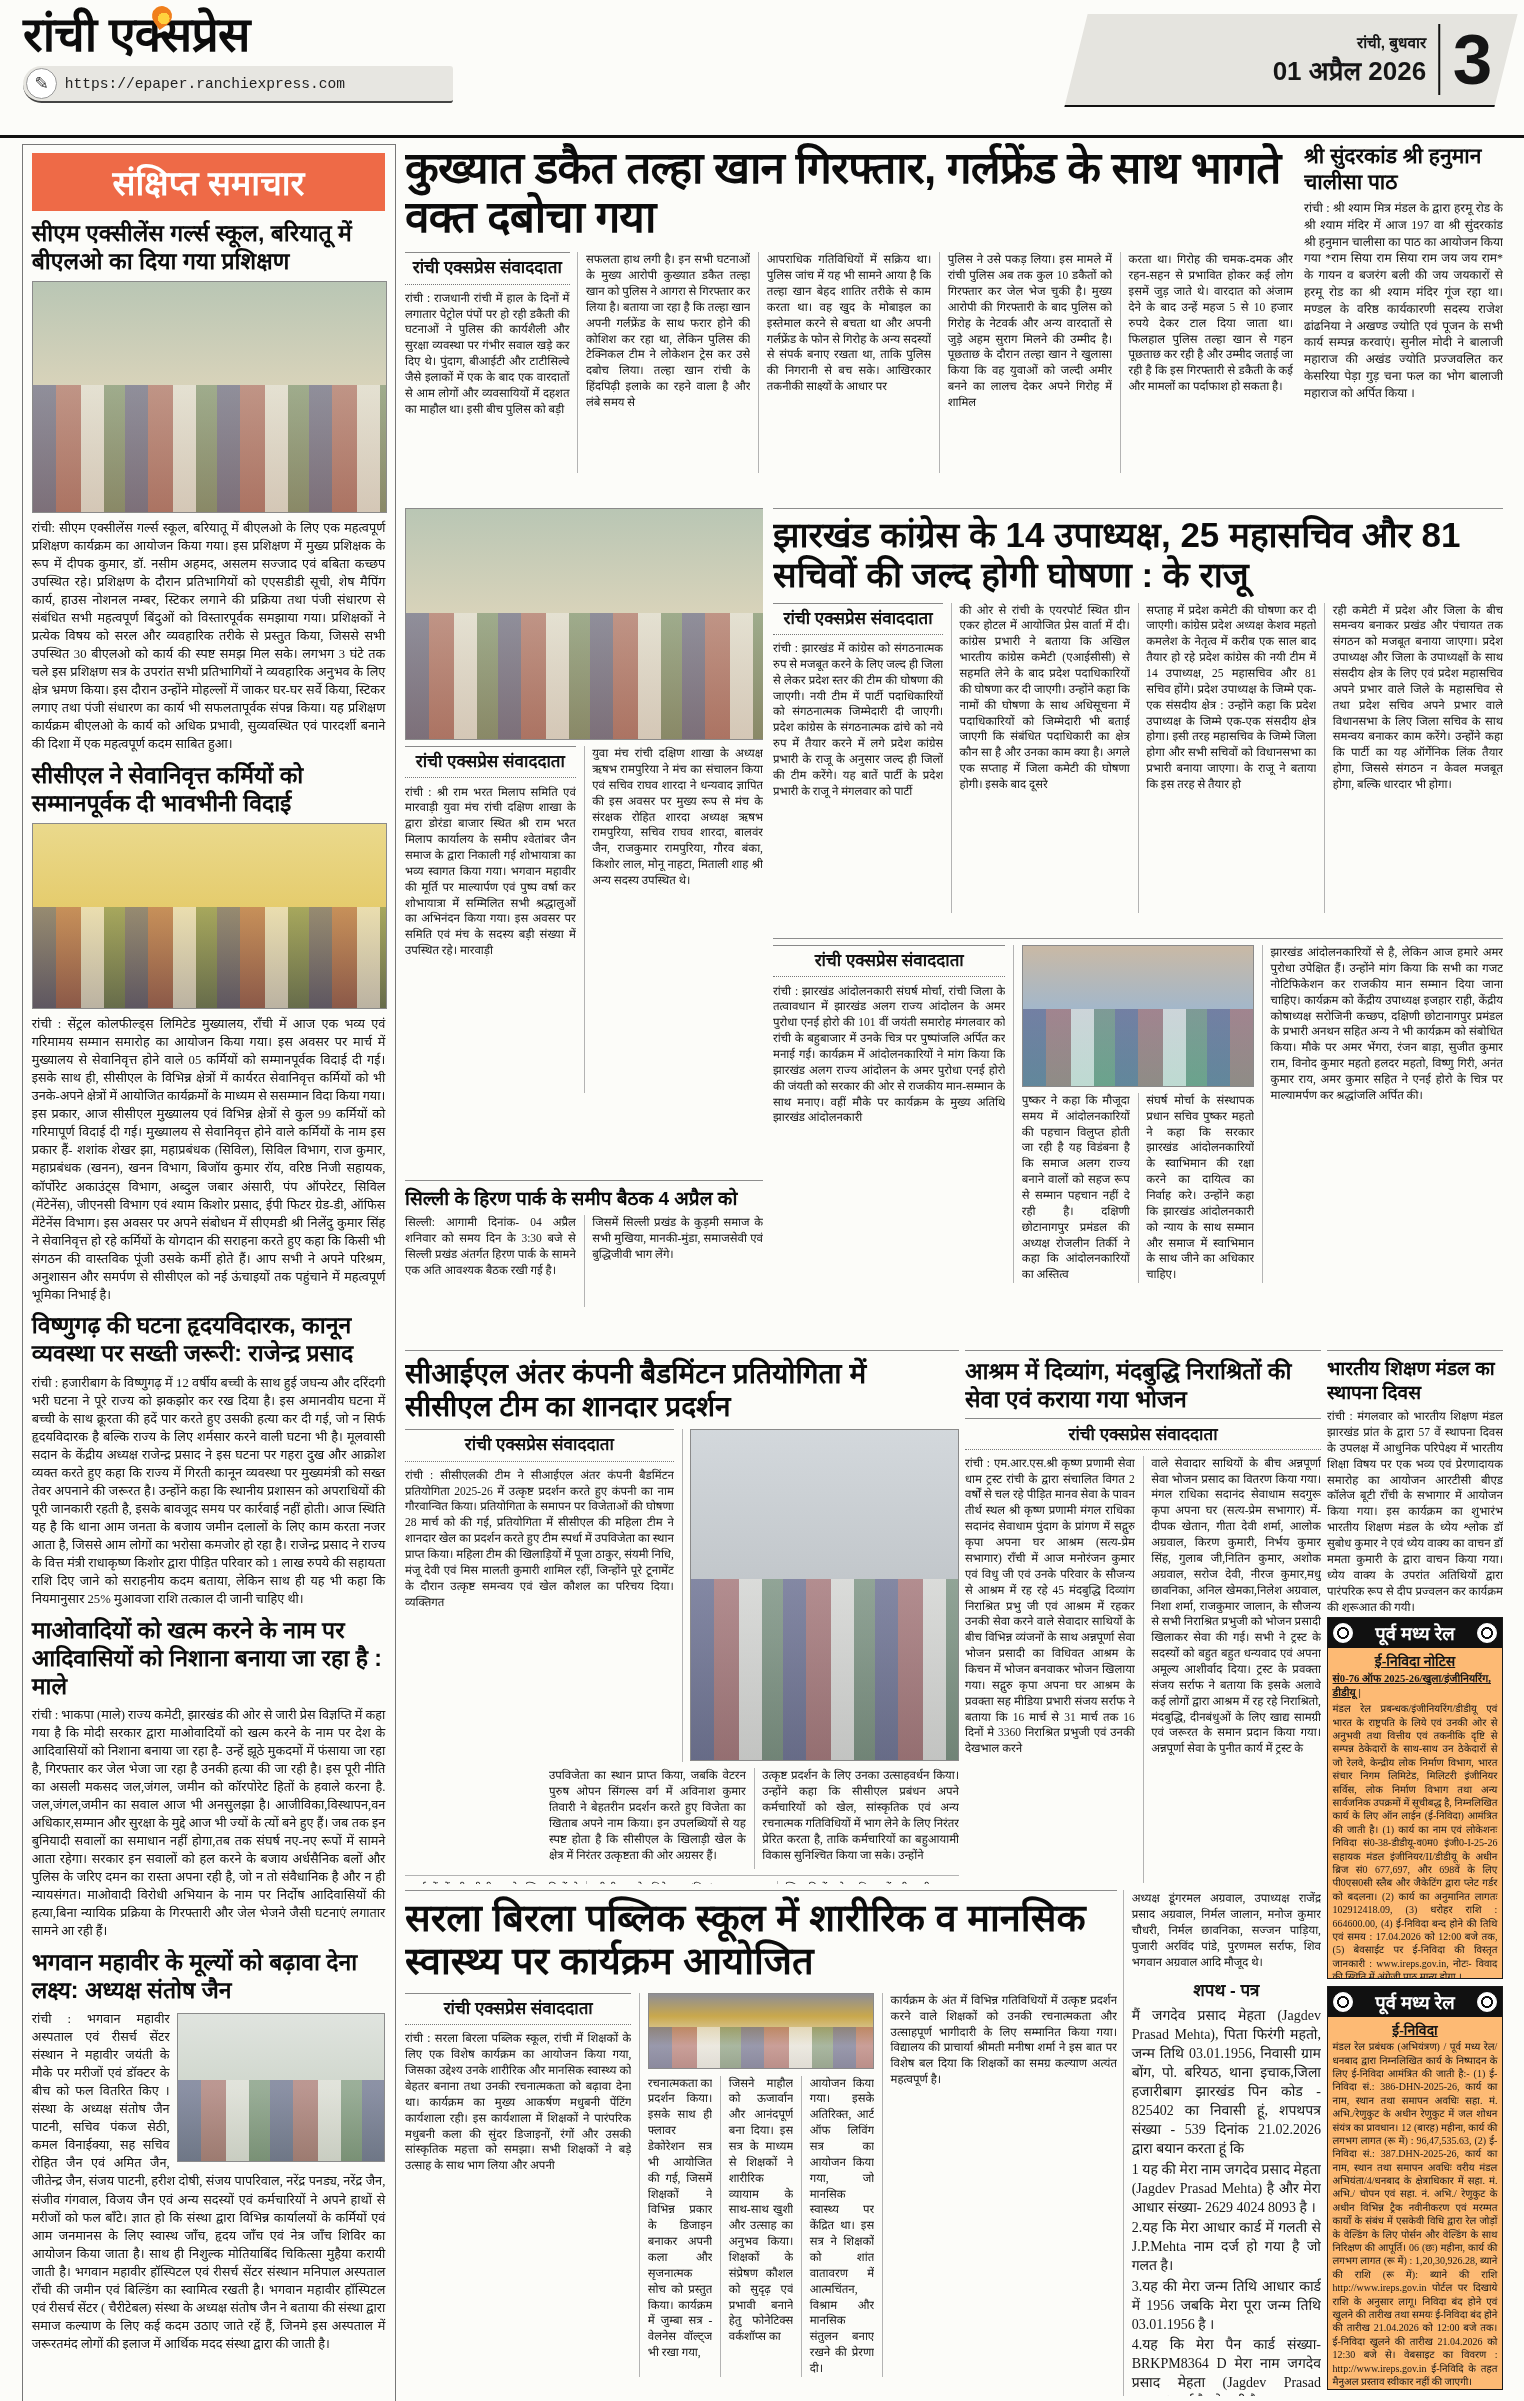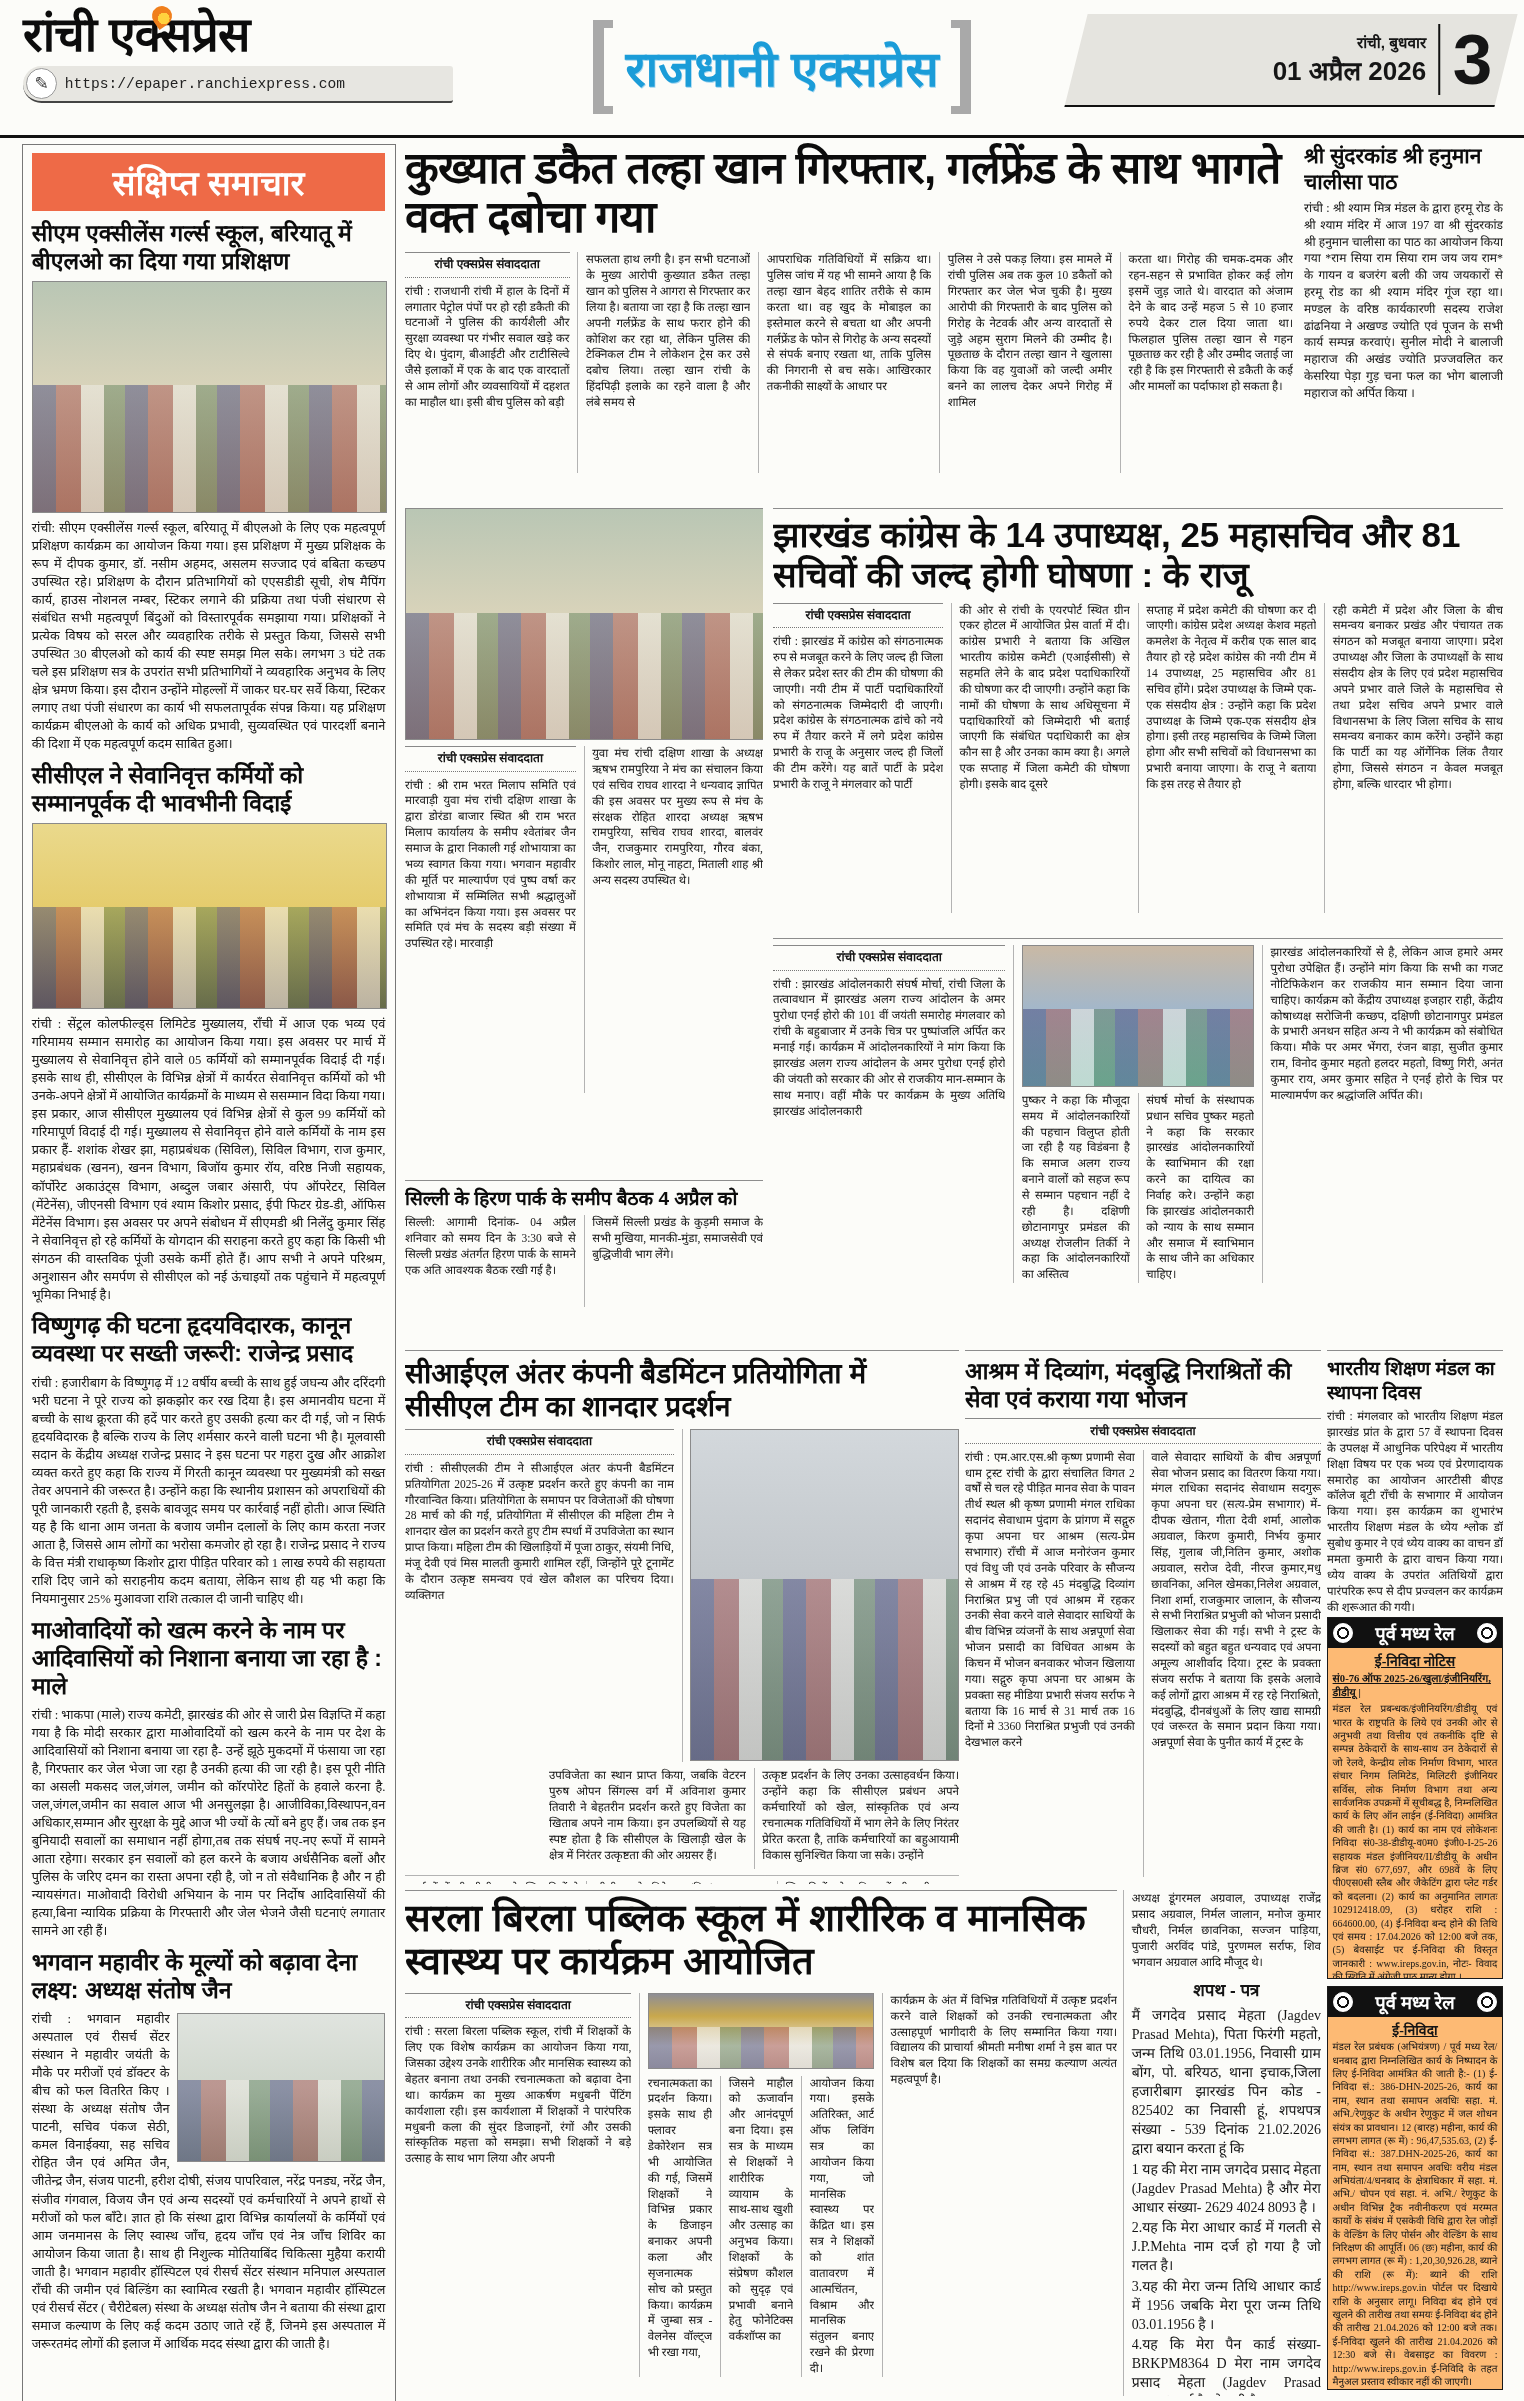--- a/index.html
+++ b/index.html
@@ -28,21 +28,21 @@
             transform:skewX(-14deg);border-bottom:2.3px solid #111;}
   .mh-right-in{transform:skewX(14deg);height:100%;display:flex;align-items:center;justify-content:flex-end;}
   .dateblock{text-align:right;padding-right:12.3px;font-family:"Liberation Sans","DejaVu Sans",sans-serif;}
   .cityday{font-size:15.3px;font-weight:700;}
   .date{font-size:26px;font-weight:800;}
   .pageno{font-size:71px;font-weight:800;font-family:"Liberation Sans","DejaVu Sans",sans-serif;
           border-left:2.3px solid #111;padding:0 14px 0 12.3px;line-height:1.0;}
   
   .art{position:absolute;box-sizing:border-box;overflow:hidden;}
   .rule-top{border-top:1.5px solid #8d8d8d;padding-top:6.1px;}
-  .byline{font-family:"Liberation Sans","DejaVu Sans",sans-serif;font-weight:700;font-size:12px;text-align:center;
+  .byline{font-family:"Liberation Sans","DejaVu Sans",sans-serif;font-weight:700;font-size:17px;text-align:center;
           padding:3.1px 0 3.8px;border-bottom:0.8px dotted #777;margin-bottom:6.1px;}
   .byline.lined{border-top:0.8px solid #888;}
   .cols{display:flex;align-items:stretch;}
   .col{flex:1;text-align:justify;font-size:11.5px;line-height:1.38;overflow:hidden;}
   .col+.col{border-left:0.8px solid #b3b3b3;margin-left:7.7px;padding-left:7.7px;}
   .ph{position:relative;border:0.8px solid #8a8a8a;background:linear-gradient(180deg,#b9c6b4 0%,#d8d3ba 45%,#b59a7d 100%);}
   .ph:after{content:"";position:absolute;left:0;right:0;bottom:0;height:55%;
      background:repeating-linear-gradient(90deg,rgba(56,60,116,.45) 0 23px,rgba(158,62,62,.42) 23px 48px,
      rgba(238,236,229,.55) 48px 71px,rgba(66,108,66,.38) 71px 92px);}
   .ph-yellowhall{background:linear-gradient(180deg,#ead98c 0%,#e5cc6d 45%,#7d6c50 100%);}
@@ -130,25 +130,20 @@
     <div class="mh-left">
       <div style="position:relative;display:inline-block;">
         <span class="flame"></span>
         <div class="logo hd">रांची एक्सप्रेस</div>
       </div>
       <div class="urlbar">
         <span class="pen-icon">✎</span>
         <span class="url">https://epaper.ranchiexpress.com</span>
       </div>
     </div>
-    <div class="mh-center">
-      <span class="bracket lft"></span>
-      <div class="edition">राजधानी एक्सप्रेस</div>
-      <span class="bracket rgt"></span>
-    </div>
     <div class="mh-right">
       <div class="mh-right-in">
         <div class="dateblock">
           <div class="cityday">रांची, बुधवार</div>
           <div class="date">01 अप्रैल 2026</div>
         </div>
         <div class="pageno">3</div>
       </div>
     </div>
   </header>

